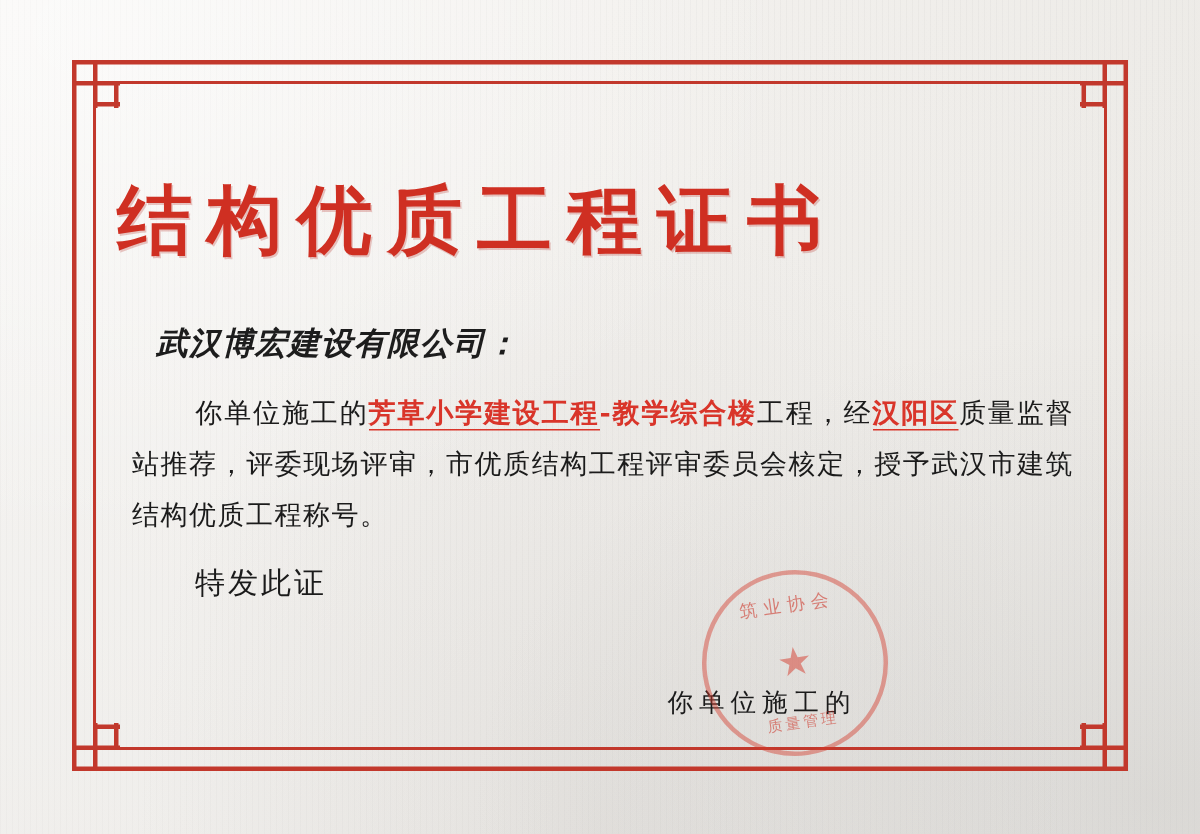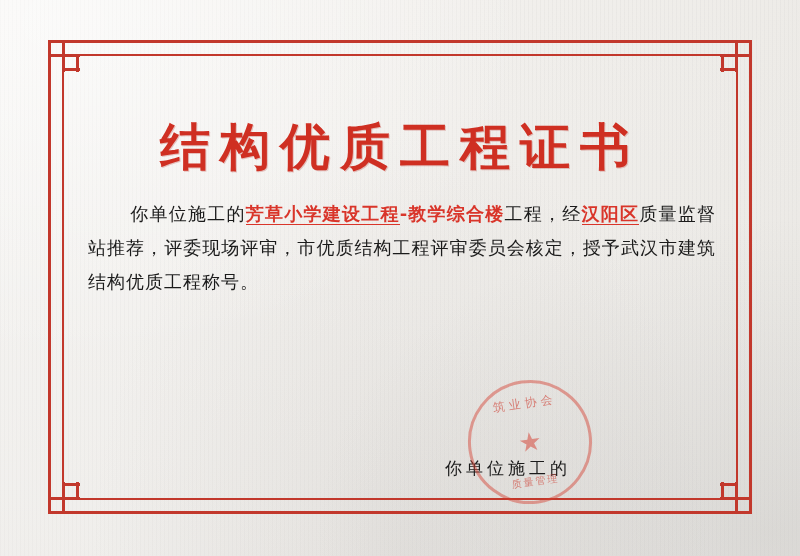--- a/index.html
+++ b/index.html
@@ -98,21 +98,20 @@
   .content {
     position: absolute;
     left: 78px;
     top: 70px;
     right: 78px;
     bottom: 72px;
   }
 
   .cert-title {
     margin-top: 44px;
-    text-align: center;
     color: #cf2f22;
     font-family: Liberation Mono, monospace;
     font-weight: bold;
     font-size: 50px;
     letter-spacing: 10px;
     text-shadow: 1px 1px 0 rgba(180,40,30,0.25);
   }
 
   .recipient {
     margin-top: 34px;
@@ -245,27 +244,29 @@
     <span class="h1"></span>
       <span class="v1"></span>
       <span class="h2"></span>
       <span class="v2"></span>
   </div>
 
   <div class="content">
 
     <div class="cert-title">结构优质工程证书</div>
 
+    <div class="recipient">武汉博宏建设有限公司：</div>
 
     <div class="body-text">
       <p style="margin:0;">
         <span class="indent"></span><span>你单位施工的</span><span class="hl-red-u">芳草小学建设工程</span><span class="hl-red">-教学综合楼</span><span>工程，</span><span>经</span><span class="hl-red-u">汉阳区</span><span>质量监督站推荐，评委现场评审，市优质结构工</span><span>程评审委员会核定，授予武汉市建筑结构优质工程称</span><span>号。</span>
       </p>
     </div>
 
+    <div class="closing">特发此证</div>
 
     <div class="signature-block">
       <div class="issue-date">你单位施工的</div>
     </div>
 
   </div>
 
   <div class="seal">
     <div class="seal-text-top">筑业协会</div>
     <div class="seal-star">★</div>

